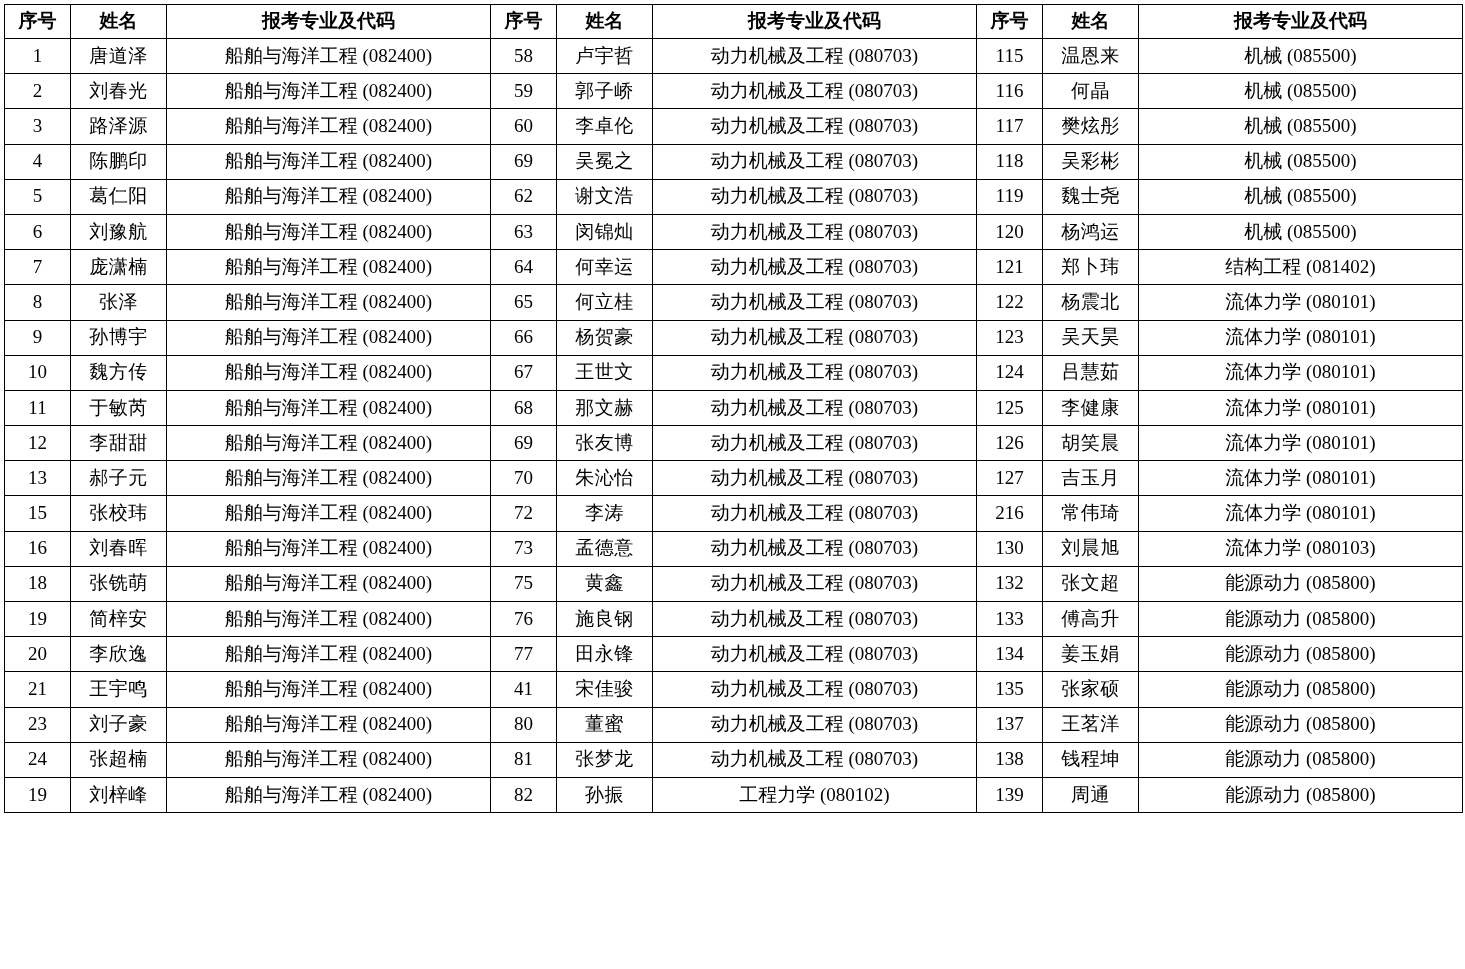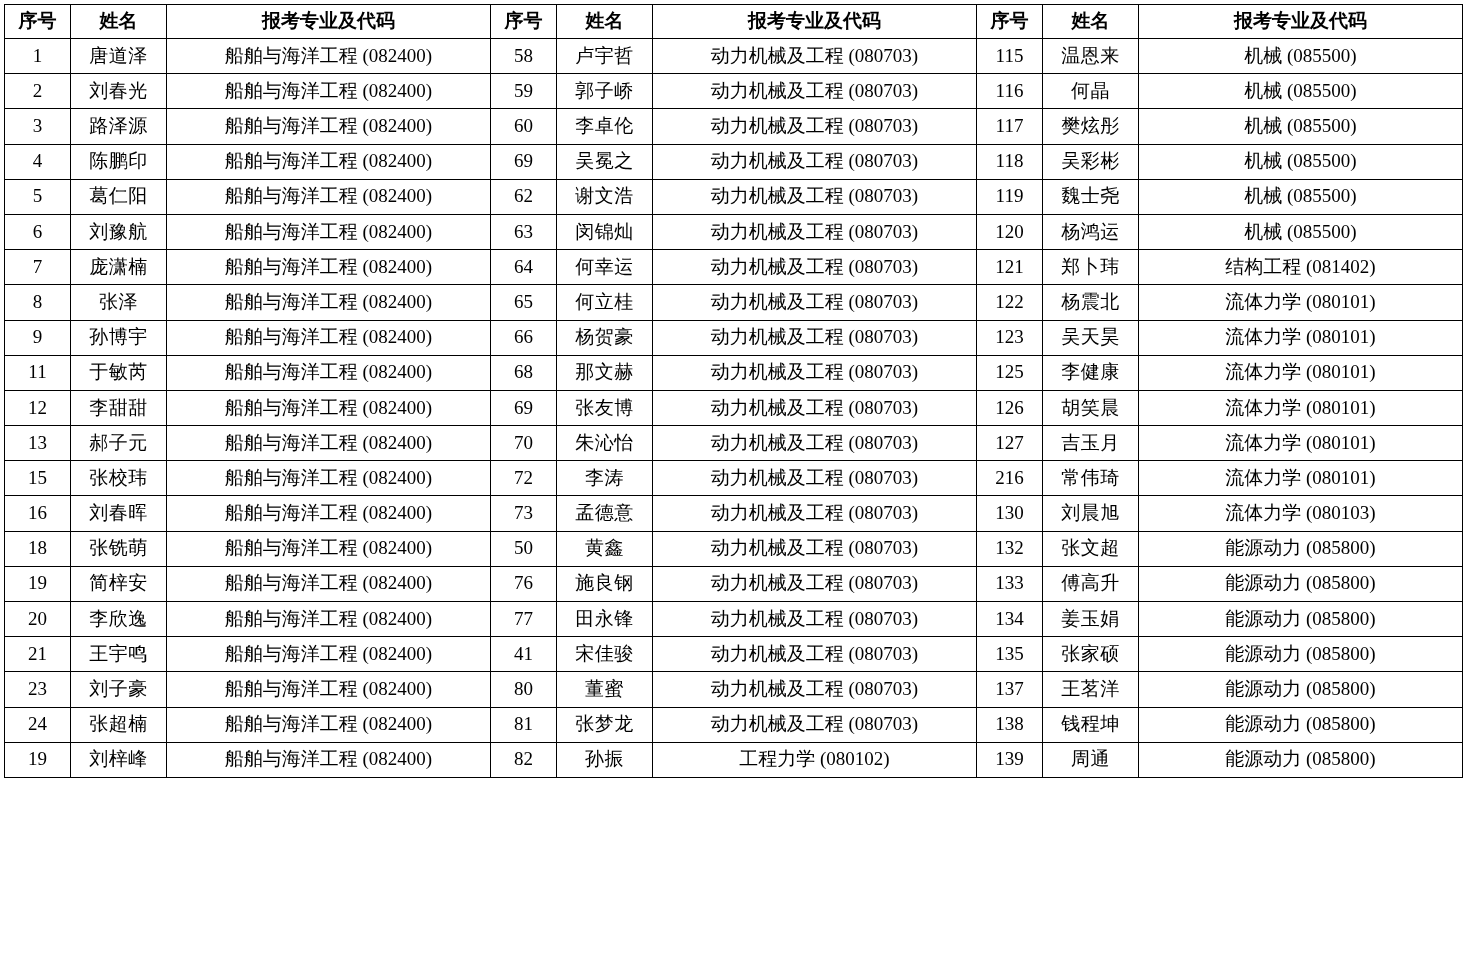--- a/index.html
+++ b/index.html
@@ -166,20 +166,31 @@
         <td class="cell-name">孙博宇</td>
         <td class="cell-maj">船舶与海洋工程 (082400)</td>
         <td class="cell-idx">66</td>
         <td class="cell-name">杨贺豪</td>
         <td class="cell-maj">动力机械及工程 (080703)</td>
         <td class="cell-idx">123</td>
         <td class="cell-name">吴天昊</td>
         <td class="cell-maj">流体力学 (080101)</td>
       </tr>
       <tr>
+        <td class="cell-idx">10</td>
+        <td class="cell-name">魏方传</td>
+        <td class="cell-maj">船舶与海洋工程 (082400)</td>
+        <td class="cell-idx">67</td>
+        <td class="cell-name">王世文</td>
+        <td class="cell-maj">动力机械及工程 (080703)</td>
+        <td class="cell-idx">124</td>
+        <td class="cell-name">吕慧茹</td>
+        <td class="cell-maj">流体力学 (080101)</td>
+      </tr>
+      <tr>
         <td class="cell-idx">11</td>
         <td class="cell-name">于敏芮</td>
         <td class="cell-maj">船舶与海洋工程 (082400)</td>
         <td class="cell-idx">68</td>
         <td class="cell-name">那文赫</td>
         <td class="cell-maj">动力机械及工程 (080703)</td>
         <td class="cell-idx">125</td>
         <td class="cell-name">李健康</td>
         <td class="cell-maj">流体力学 (080101)</td>
       </tr>
@@ -224,21 +235,21 @@
         <td class="cell-name">孟德意</td>
         <td class="cell-maj">动力机械及工程 (080703)</td>
         <td class="cell-idx">130</td>
         <td class="cell-name">刘晨旭</td>
         <td class="cell-maj">流体力学 (080103)</td>
       </tr>
       <tr>
         <td class="cell-idx">18</td>
         <td class="cell-name">张铣萌</td>
         <td class="cell-maj">船舶与海洋工程 (082400)</td>
-        <td class="cell-idx">50</td>
+        <td class="cell-idx">75</td>
         <td class="cell-name">黄鑫</td>
         <td class="cell-maj">动力机械及工程 (080703)</td>
         <td class="cell-idx">132</td>
         <td class="cell-name">张文超</td>
         <td class="cell-maj">能源动力 (085800)</td>
       </tr>
       <tr>
         <td class="cell-idx">19</td>
         <td class="cell-name">简梓安</td>
         <td class="cell-maj">船舶与海洋工程 (082400)</td>

